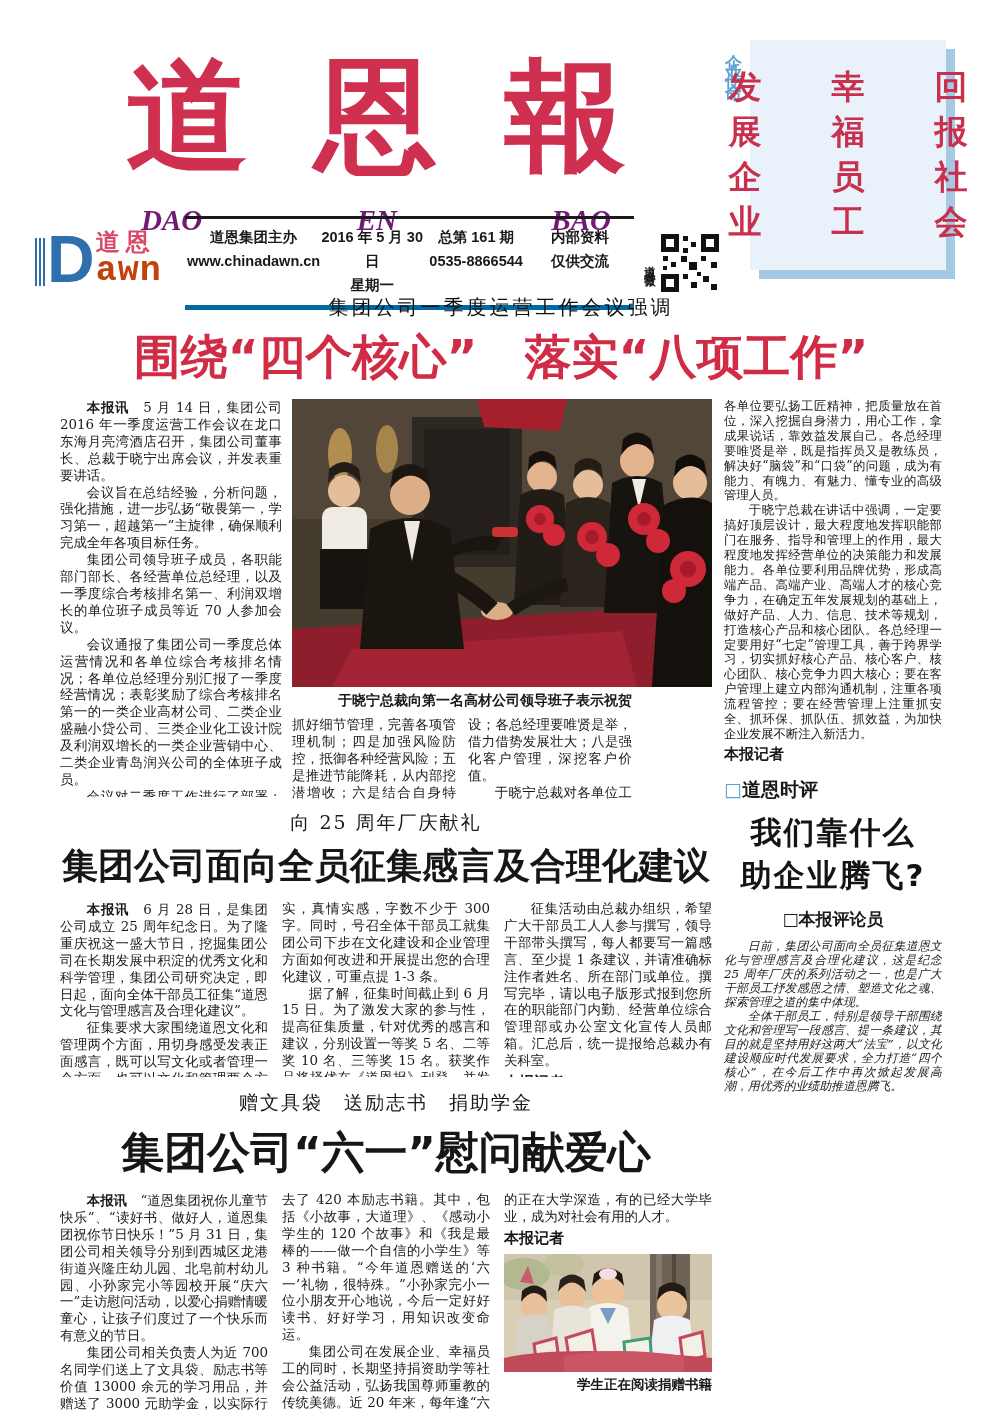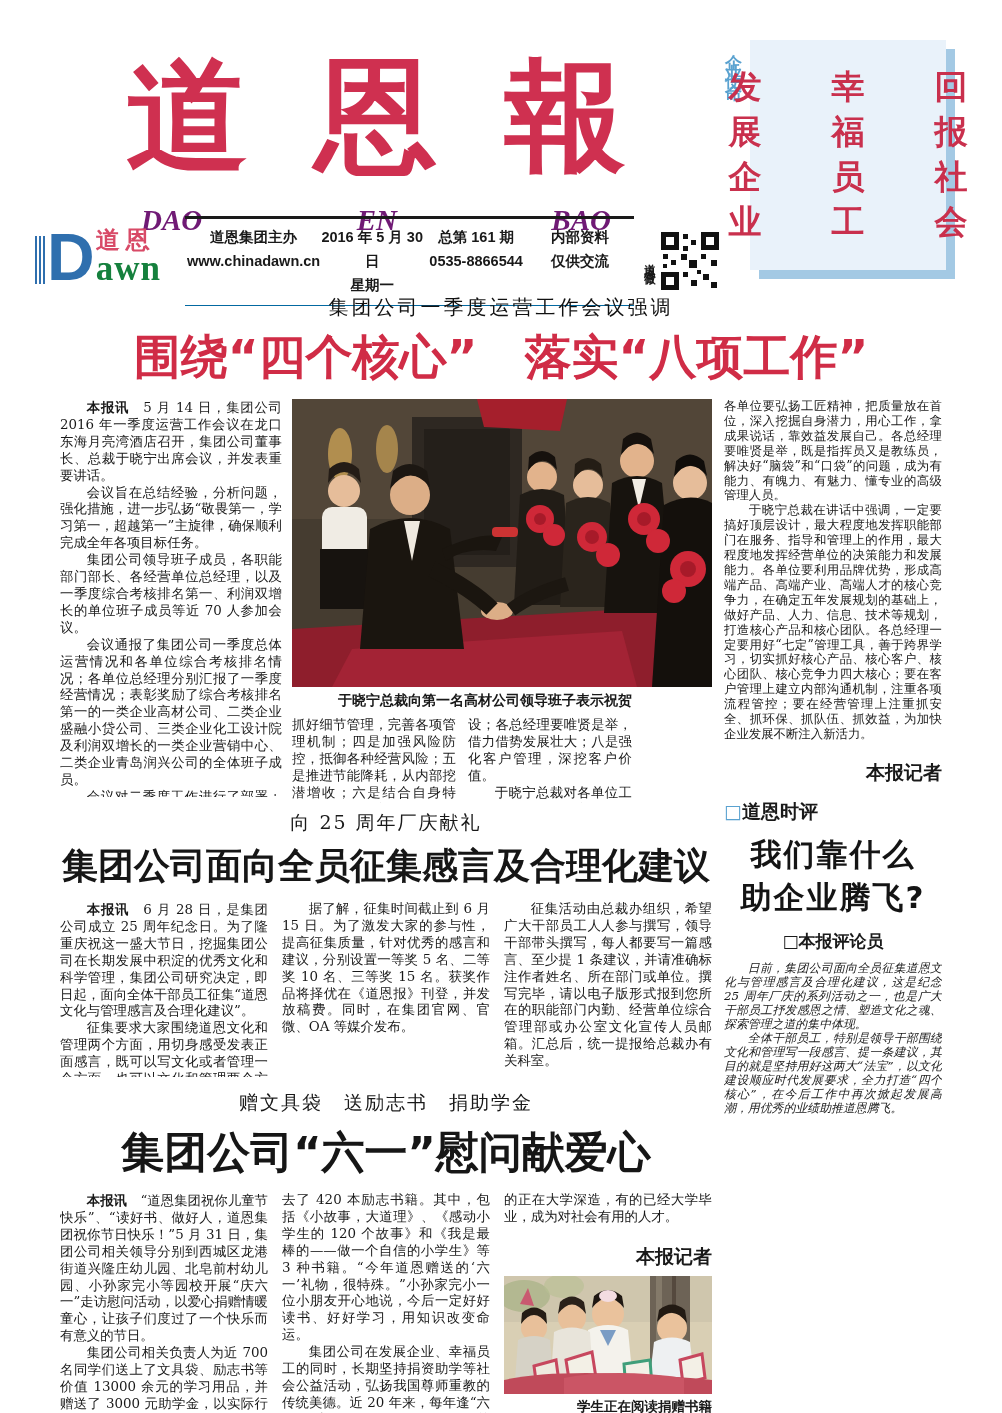--- a/index.html
+++ b/index.html
@@ -16,23 +16,23 @@
                font-size:29px;font-weight:bold;font-style:italic;color:#701a75;
                font-family:"Liberation Serif",serif;}
   .header-bar{position:absolute;top:216px;left:35px;width:686px;display:flex;align-items:center;}
   .logo{width:146px;height:70px;display:flex;align-items:flex-start;}
   .logo-stripes{width:12px;height:48px;margin-top:10px;
                 background:repeating-linear-gradient(90deg,#2f6fae 0 2px,transparent 2px 4px);}
   .logo-d{font-family:"Liberation Sans",sans-serif;font-size:66px;font-weight:bold;
           color:#2f6fae;line-height:62px;}
   .logo-right{display:flex;flex-direction:column;margin-left:1px;}
   .logo-cn{color:#d84a67;font-size:24px;font-weight:bold;letter-spacing:6px;line-height:28px;}
-  .logo-awn{color:#15803d;font-size:35px;font-weight:bold;line-height:30px;letter-spacing:1px;
-            font-family:Liberation Serif, serif;}
-  .info-strip{flex:1;border-top:3px solid #1a1a1a;border-bottom:1px solid #0369a1;
+  .logo-awn{color:#c2410c;font-size:35px;font-weight:bold;line-height:30px;letter-spacing:1px;
+            font-family:Liberation Mono, monospace;}
+  .info-strip{flex:1;border-top:3px solid #1a1a1a;border-bottom:5px solid #0369a1;
               display:flex;padding:7px 2px;margin:0 8px 0 4px;
               font-family:"Liberation Sans",sans-serif;}
   .info-cell{flex:1;text-align:center;font-size:14.5px;font-weight:bold;line-height:1.65;}
   .qr-zone{display:flex;align-items:center;}
   .qr-label{writing-mode:vertical-rl;font-size:11.5px;font-weight:bold;letter-spacing:3px;
             margin-right:2px;font-family:"Liberation Sans",sans-serif;}
   .qr-box{width:62px;height:62px;background:#fff;}
 
   
   .mission-zone{position:absolute;top:40px;left:722px;display:flex;}
@@ -58,21 +58,21 @@
   .lead-center{width:340px;}
   .photo-frame{width:420px;height:288px;overflow:hidden;background:#3a332b;}
   .photo-caption{text-align:right;font-weight:bold;font-size:14px;margin:5px 0 7px;
                  font-family:"DejaVu Sans","Liberation Sans",sans-serif;}
   .lead-sub{display:flex;gap:12px;}
   .lead-sub .sub{flex:1;overflow:hidden;height:86px;}
 
   .bodytext p{font-size:13.4px;line-height:16.9px;text-align:justify;text-indent:2em;}
   .bodytext p.cont{text-indent:0;}
   .lead-intro{font-weight:bold;}
-  .byline{text-align:right;font-weight:bold;font-size:19px;margin-top:18px;
+  .byline{font-weight:bold;font-size:15px;margin-top:3px;
           font-family:"DejaVu Sans","Liberation Sans",sans-serif;}
 
   .right-col .bodytext p{font-size:12.4px;line-height:14.9px;}
 
   
   .editorial{margin-top:13px;}
   .ed-label{font-size:19px;font-weight:bold;font-family:"DejaVu Sans","Liberation Sans",sans-serif;}
   .ed-label .sq{color:#5aa2d0;font-weight:normal;}
   .ed-title{text-align:center;font-size:31px;font-weight:900;line-height:1.4;margin-top:8px;
             letter-spacing:2px;color:#141414;
@@ -278,20 +278,21 @@
 
         <div class="story story2">
           <div class="story-kicker">向 25 周年厂庆献礼</div>
           <div class="story-headline hl-2">集团公司面向全员征集感言及合理化建议</div>
           <div class="story-cols story2-cols bodytext">
             <div class="story-col">
               <p><span class="lead-intro">本报讯</span><span>　6 月 28 日，是集团公司成立 25 周年纪念日。为了隆重庆祝这一盛大节日，挖掘集团公司在长期发展中积淀的优秀文化和科学管理，集团公司研究决定，即日起，面向全体干部员工征集“道恩文化与管理感言及合理化建议”。</span></p>
               <p>征集要求大家围绕道恩文化和管理两个方面，用切身感受发表正面感言，既可以写文化或者管理一个方面，也可以文化和管理两个方面同时写，要求语言朴</p>
             </div>
             <div class="story-col">
+              <p class="cont">实，真情实感，字数不少于 300 字。同时，号召全体干部员工就集团公司下步在文化建设和企业管理方面如何改进和开展提出您的合理化建议，可重点提 1-3 条。</p>
               <p>据了解，征集时间截止到 6 月 15 日。为了激发大家的参与性，提高征集质量，针对优秀的感言和建议，分别设置一等奖 5 名、二等奖 10 名、三等奖 15 名。获奖作品将择优在《道恩报》刊登，并发放稿费。同时，在集团官网、官微、OA 等媒介发布。</p>
             </div>
             <div class="story-col">
               <p>征集活动由总裁办组织，希望广大干部员工人人参与撰写，领导干部带头撰写，每人都要写一篇感言、至少提 1 条建议，并请准确标注作者姓名、所在部门或单位。撰写完毕，请以电子版形式报到您所在的职能部门内勤、经营单位综合管理部或办公室文化宣传人员邮箱。汇总后，统一提报给总裁办有关科室。</p>
               <div class="byline">本报记者</div>
             </div>
           </div>
         </div>
 
         <div class="story story3">

